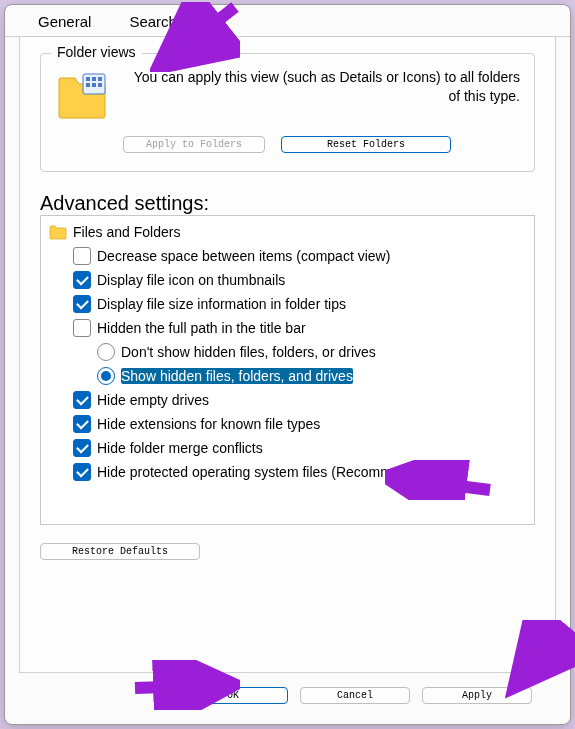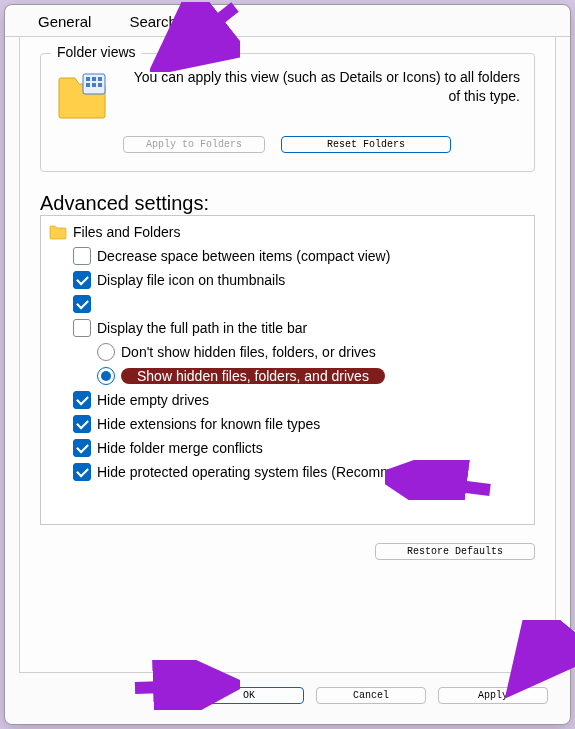--- a/index.html
+++ b/index.html
@@ -166,35 +166,35 @@
     align-items: center;
     justify-content: center;
   }
   .rad.on { border-color: #0067c0; }
   .rad.on::after {
     content: ""; width: 10px; height: 10px;
     background: #0067c0; border-radius: 50%;
   }
   .row .lbl { white-space: nowrap; }
   .row .lbl.sel {
-    background: #7f1d1d;
+    background: #0369a1;
     color: #fff;
-    padding: 0 16px;
-    border-radius: 8px;
+    padding: 0 0;
+    border-radius: 2px;
   }
   .restore-row {
     display: flex;
-    justify-content: flex-end;
+    justify-content: flex-start;
     margin-top: 18px;
   }
   .dlg-buttons {
     display: flex;
     justify-content: flex-end;
     gap: 12px;
-    padding: 0 22px 20px 22px;
+    padding: 0 38px 20px 22px;
   }
   .dlg-buttons .btn { width: 110px; padding: 0; }
   
   .arrow { position: absolute; pointer-events: none; z-index: 50; }
 </style>
 </head>
 <body>
 
 <div class="window">
 
@@ -240,24 +240,25 @@
       <div class="row d1">
           <span class="chk"></span>
           <span class="lbl">Decrease space between items (compact view)</span>
         </div>
       <div class="row d1">
           <span class="chk on"></span>
           <span class="lbl">Display file icon on thumbnails</span>
         </div>
       <div class="row d1">
           <span class="chk on"></span>
+          <span class="lbl">Display file size information in folder tips</span>
         </div>
       <div class="row d1">
           <span class="chk"></span>
-          <span class="lbl">Display the full path in the title bar</span>
+          <span class="lbl">Hidden the full path in the title bar</span>
         </div>
 
       <div class="row d2">
           <span class="rad"></span>
           <span class="lbl">Don't show hidden files, folders, or drives</span>
         </div>
       <div class="row d2">
           <span class="rad on"></span>
           <span class="lbl sel">Show hidden files, folders, and drives</span>
         </div>

